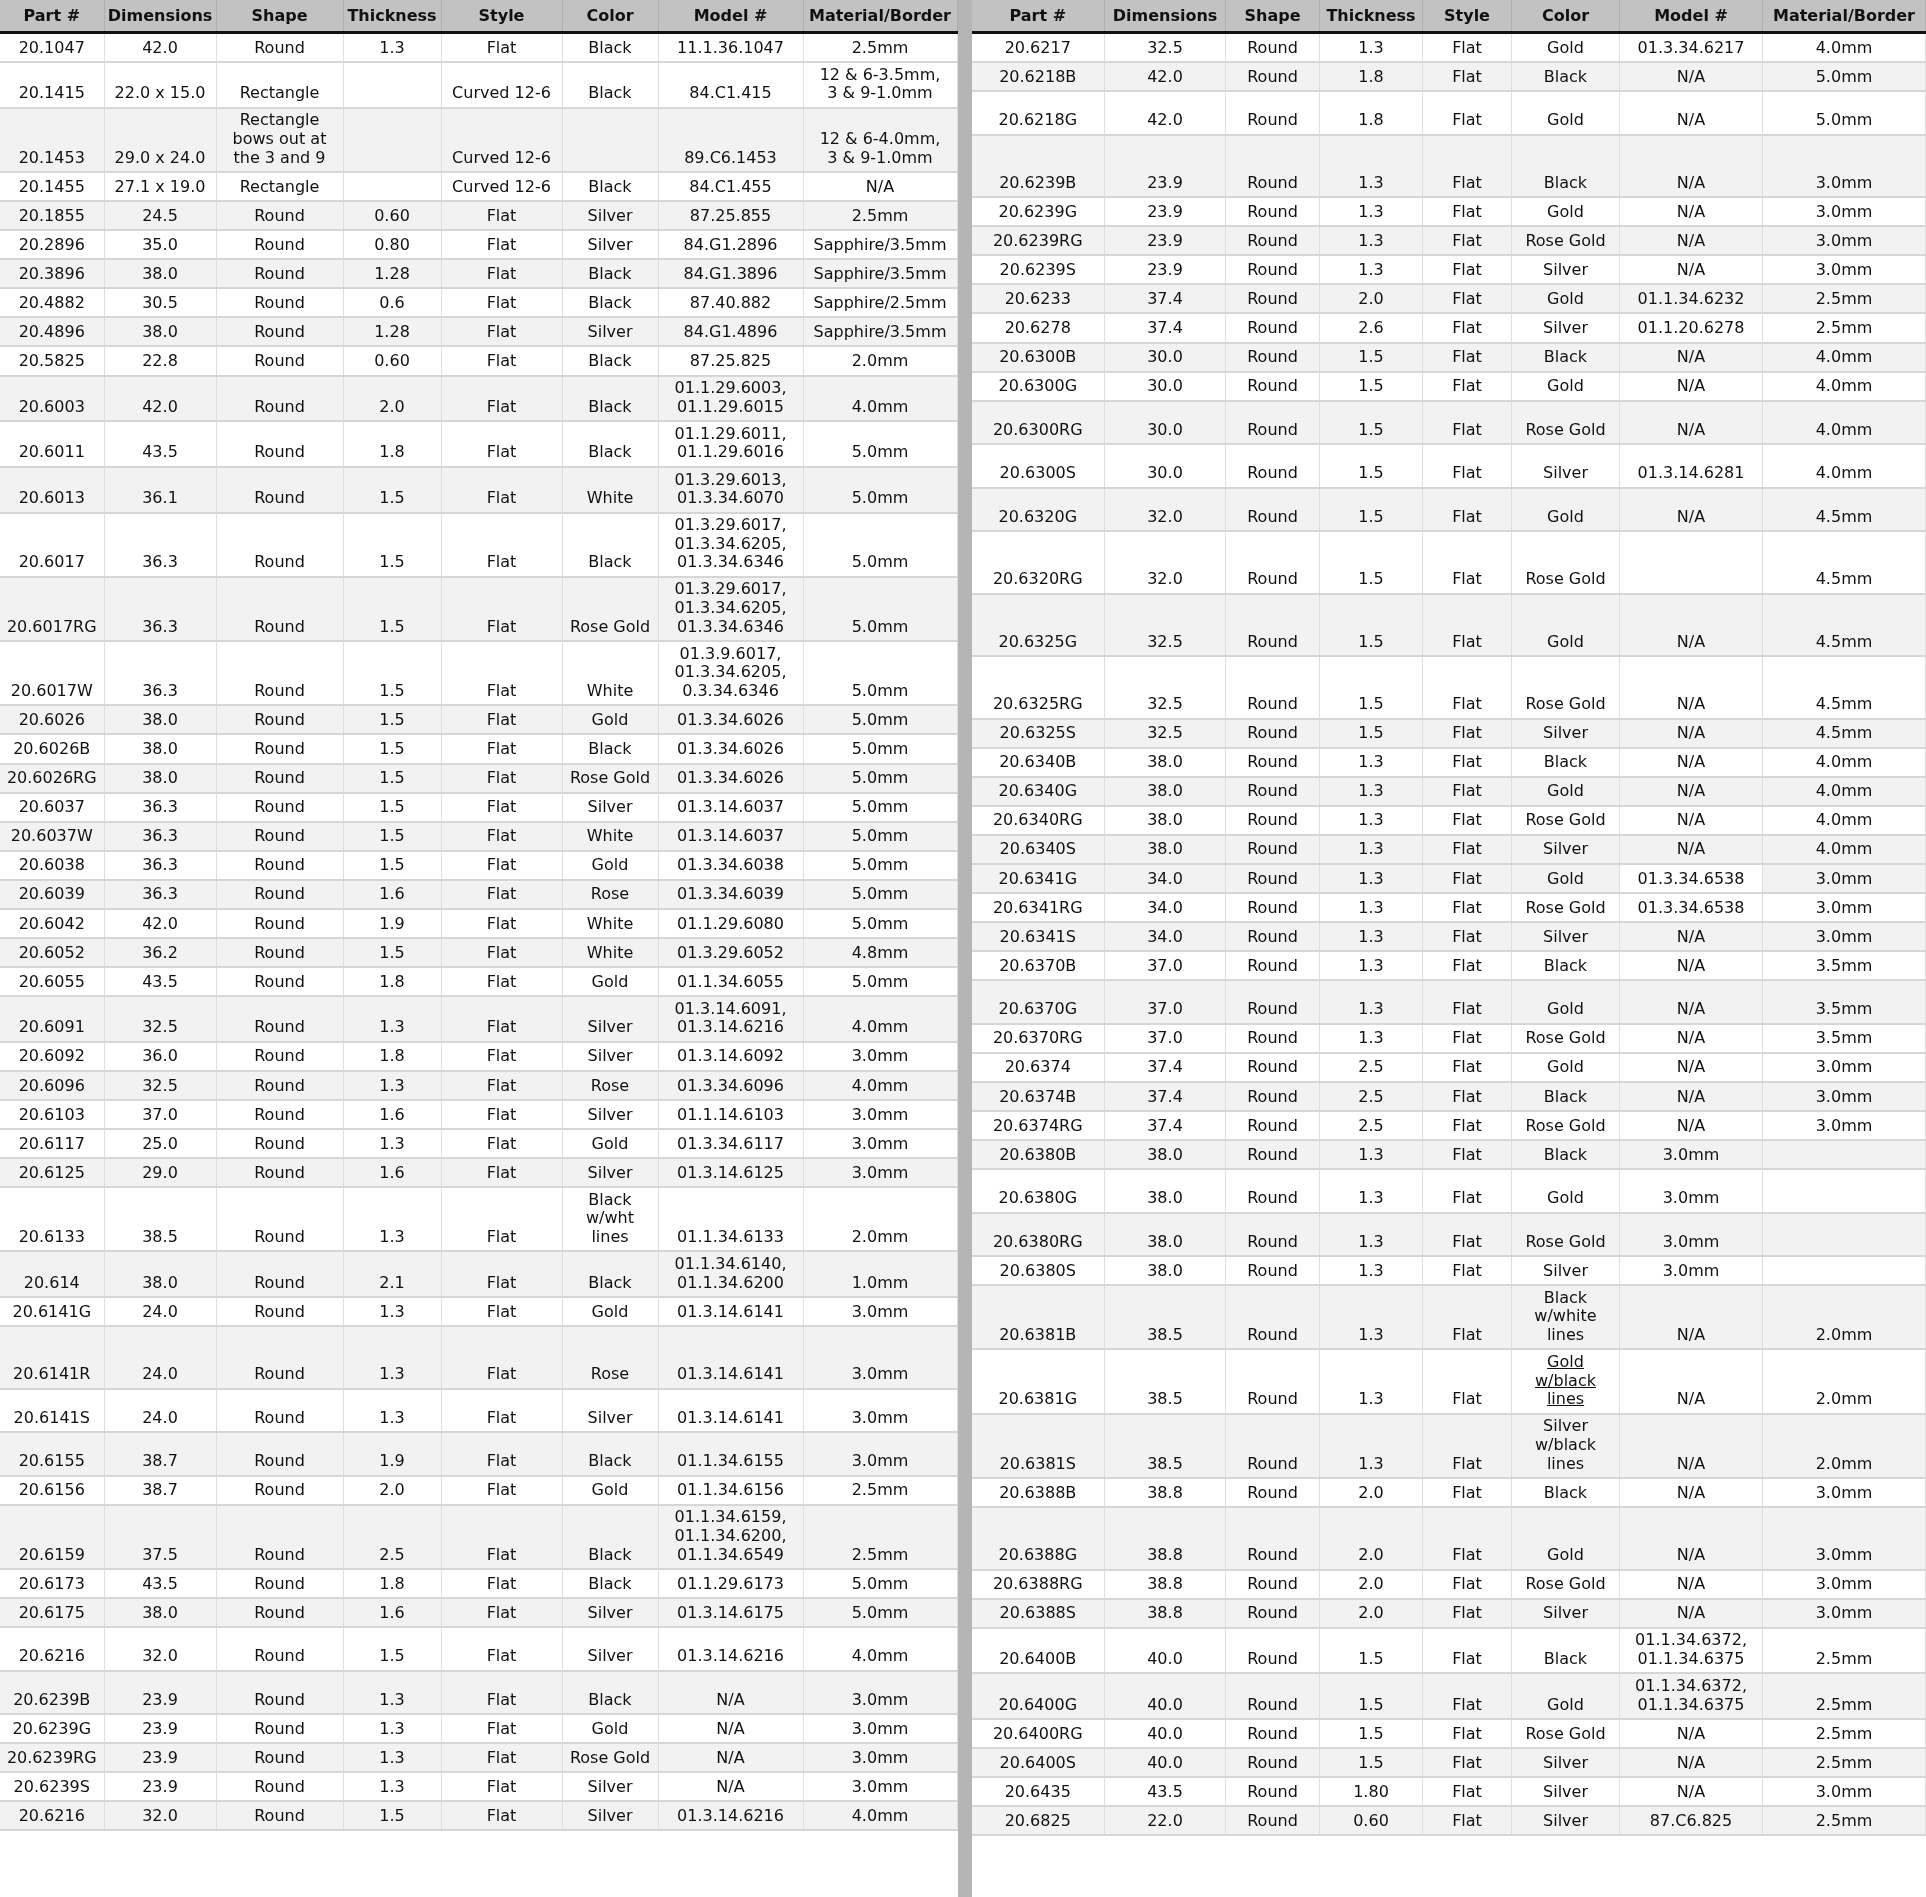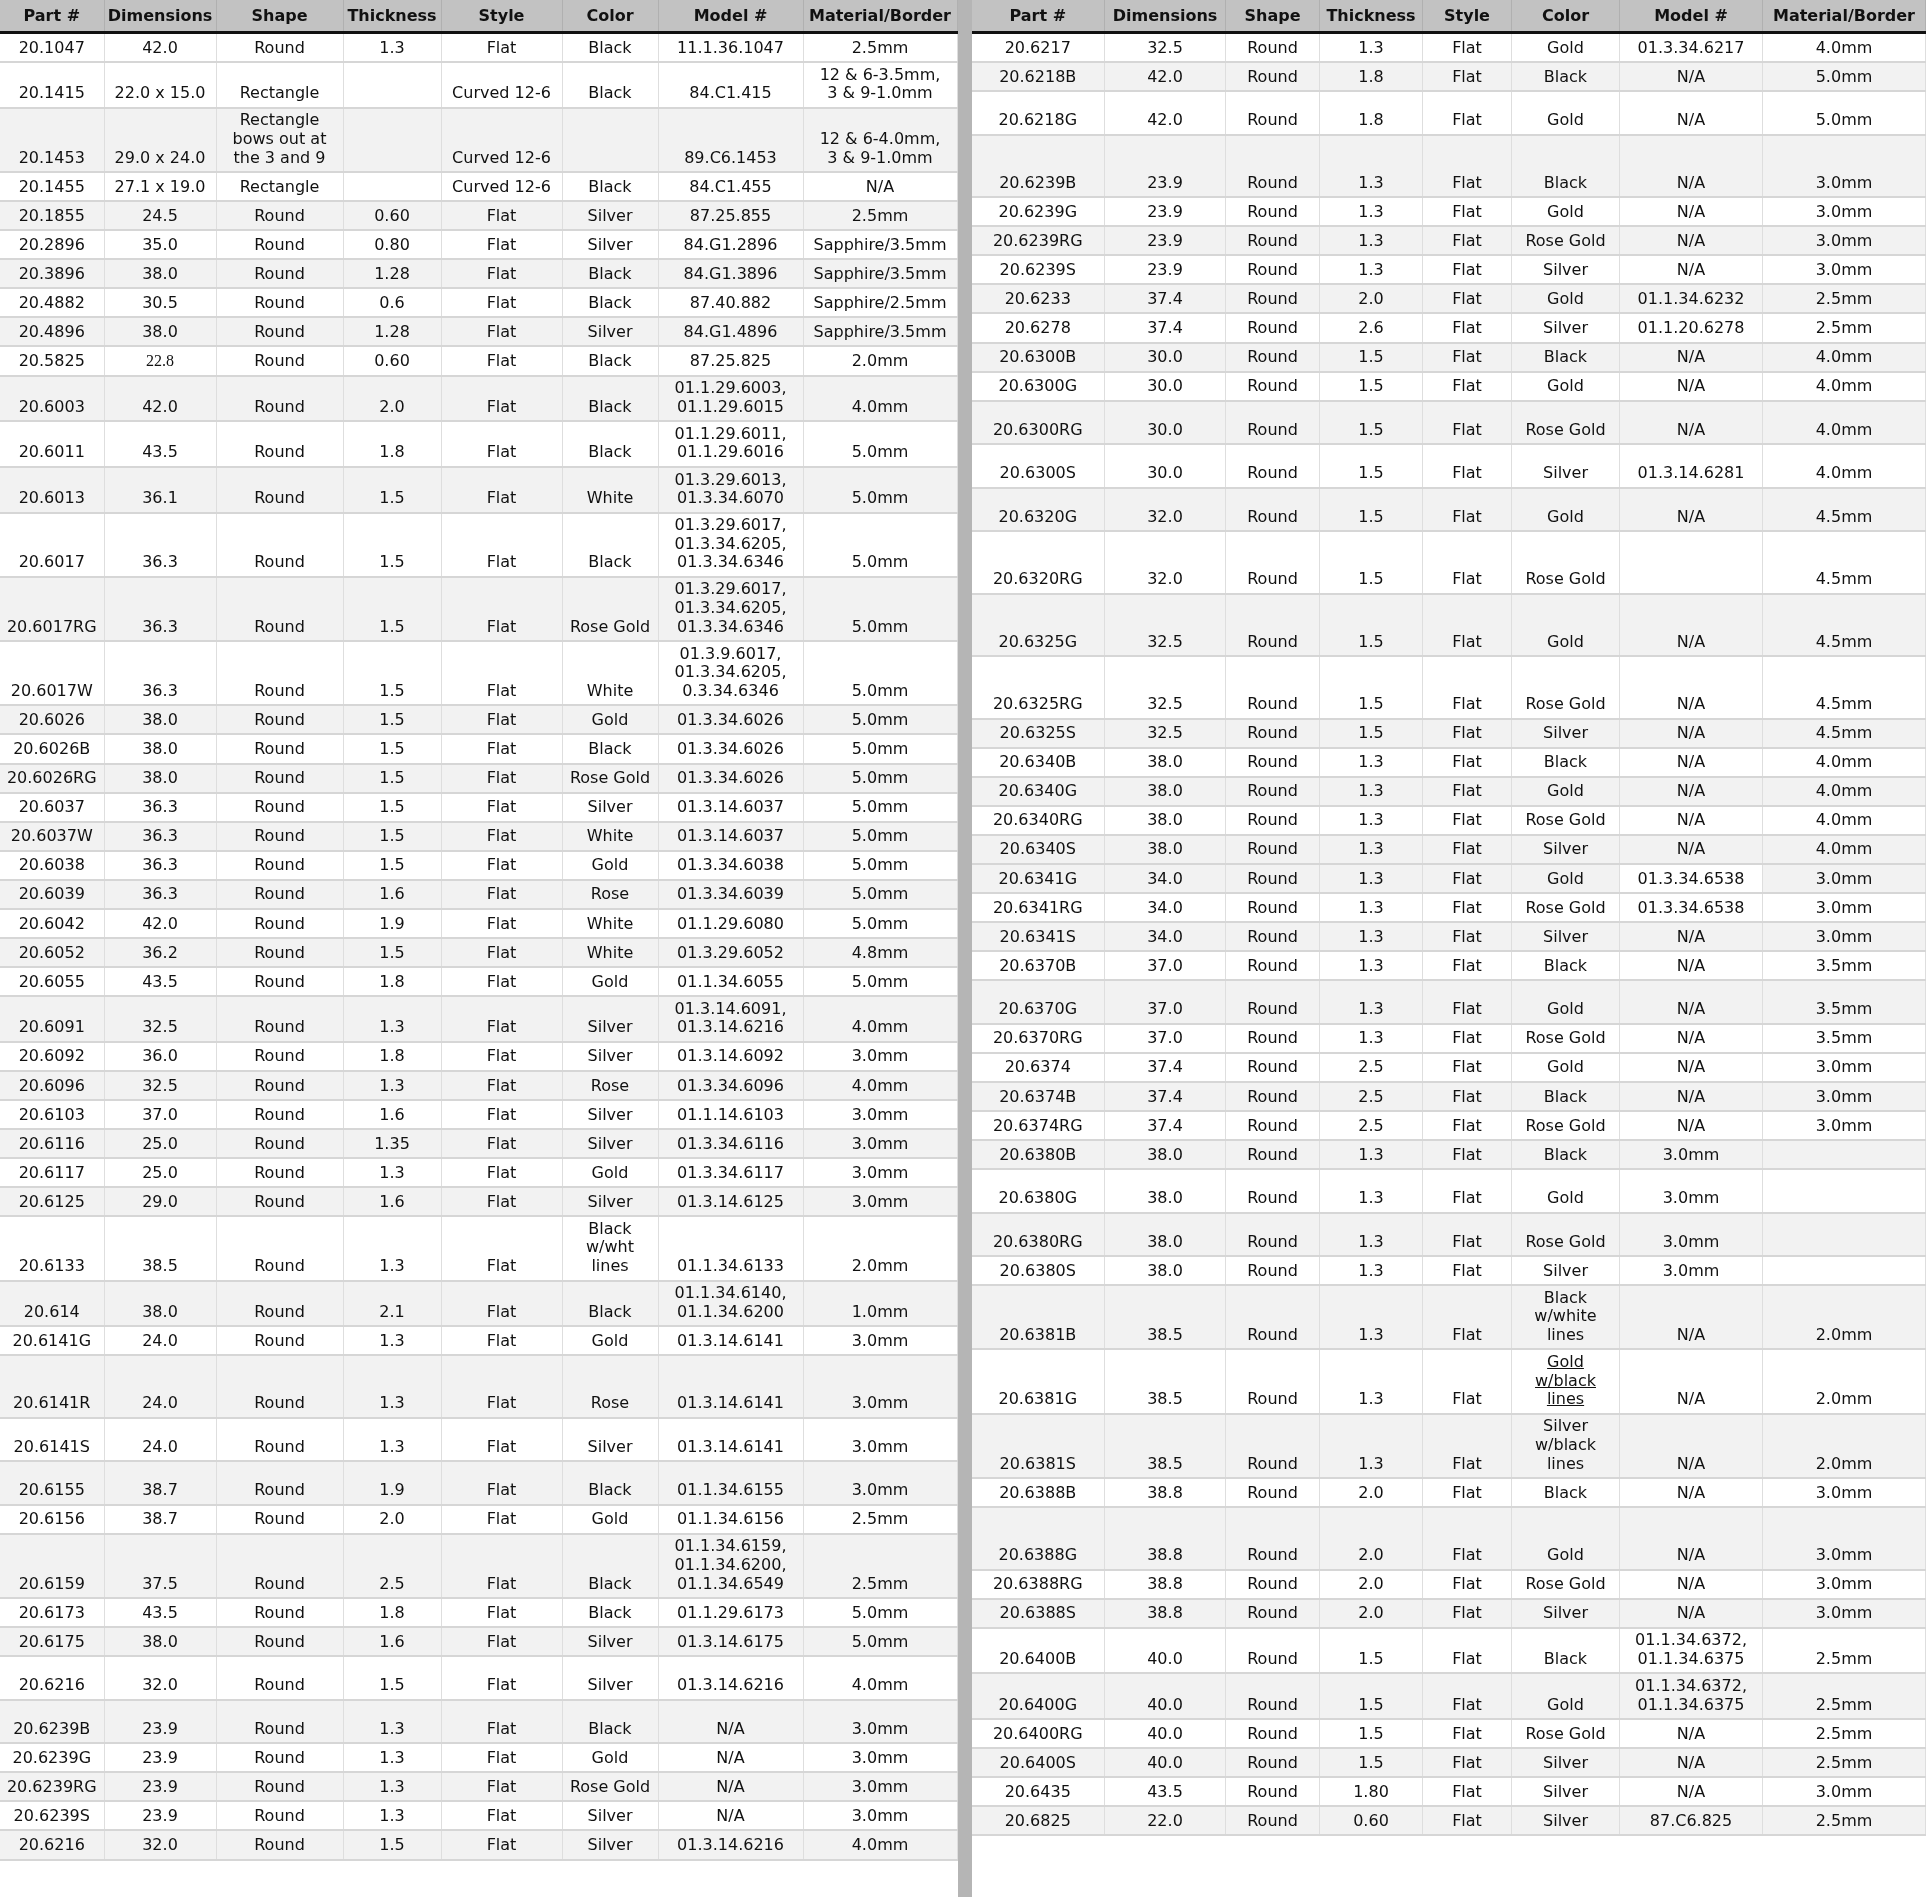--- a/index.html
+++ b/index.html
@@ -132,21 +132,21 @@
           <td style="height: 20.6px;">38.0</td>
           <td style="height: 20.6px;">Round</td>
           <td style="height: 20.6px;">1.28</td>
           <td style="height: 20.6px;">Flat</td>
           <td style="height: 20.6px;">Silver</td>
           <td style="height: 20.6px;">84.G1.4896</td>
           <td style="height: 20.6px;">Sapphire/3.5mm</td>
         </tr>
         <tr class="odd">
           <td style="height: 20.6px;">20.5825</td>
-          <td style="height: 20.6px; font-family: Liberation Serif, serif;">22.8</td>
+          <td style="height: 20.6px;">22.8</td>
           <td style="height: 20.6px;">Round</td>
           <td style="height: 20.6px;">0.60</td>
           <td style="height: 20.6px;">Flat</td>
           <td style="height: 20.6px;">Black</td>
           <td style="height: 20.6px;">87.25.825</td>
           <td style="height: 20.6px;">2.0mm</td>
         </tr>
         <tr class="even">
           <td style="height: 35px;">20.6003</td>
           <td style="height: 35px;">42.0</td>
@@ -348,30 +348,20 @@
           <td style="height: 20.6px;">4.0mm</td>
         </tr>
         <tr class="odd">
           <td style="height: 20.6px;">20.6103</td>
           <td style="height: 20.6px;">37.0</td>
           <td style="height: 20.6px;">Round</td>
           <td style="height: 20.6px;">1.6</td>
           <td style="height: 20.6px;">Flat</td>
           <td style="height: 20.6px;">Silver</td>
           <td style="height: 20.6px;">01.1.14.6103</td>
-          <td style="height: 20.6px;">3.0mm</td>
-        </tr>
-        <tr class="even">
-          <td style="height: 20.6px;">20.6116</td>
-          <td style="height: 20.6px;">25.0</td>
-          <td style="height: 20.6px;">Round</td>
-          <td style="height: 20.6px;">1.35</td>
-          <td style="height: 20.6px;">Flat</td>
-          <td style="height: 20.6px;">Silver</td>
-          <td style="height: 20.6px;">01.3.34.6116</td>
           <td style="height: 20.6px;">3.0mm</td>
         </tr>
         <tr class="odd">
           <td style="height: 20.6px;">20.6117</td>
           <td style="height: 20.6px;">25.0</td>
           <td style="height: 20.6px;">Round</td>
           <td style="height: 20.6px;">1.3</td>
           <td style="height: 20.6px;">Flat</td>
           <td style="height: 20.6px;">Gold</td>
           <td style="height: 20.6px;">01.3.34.6117</td>

